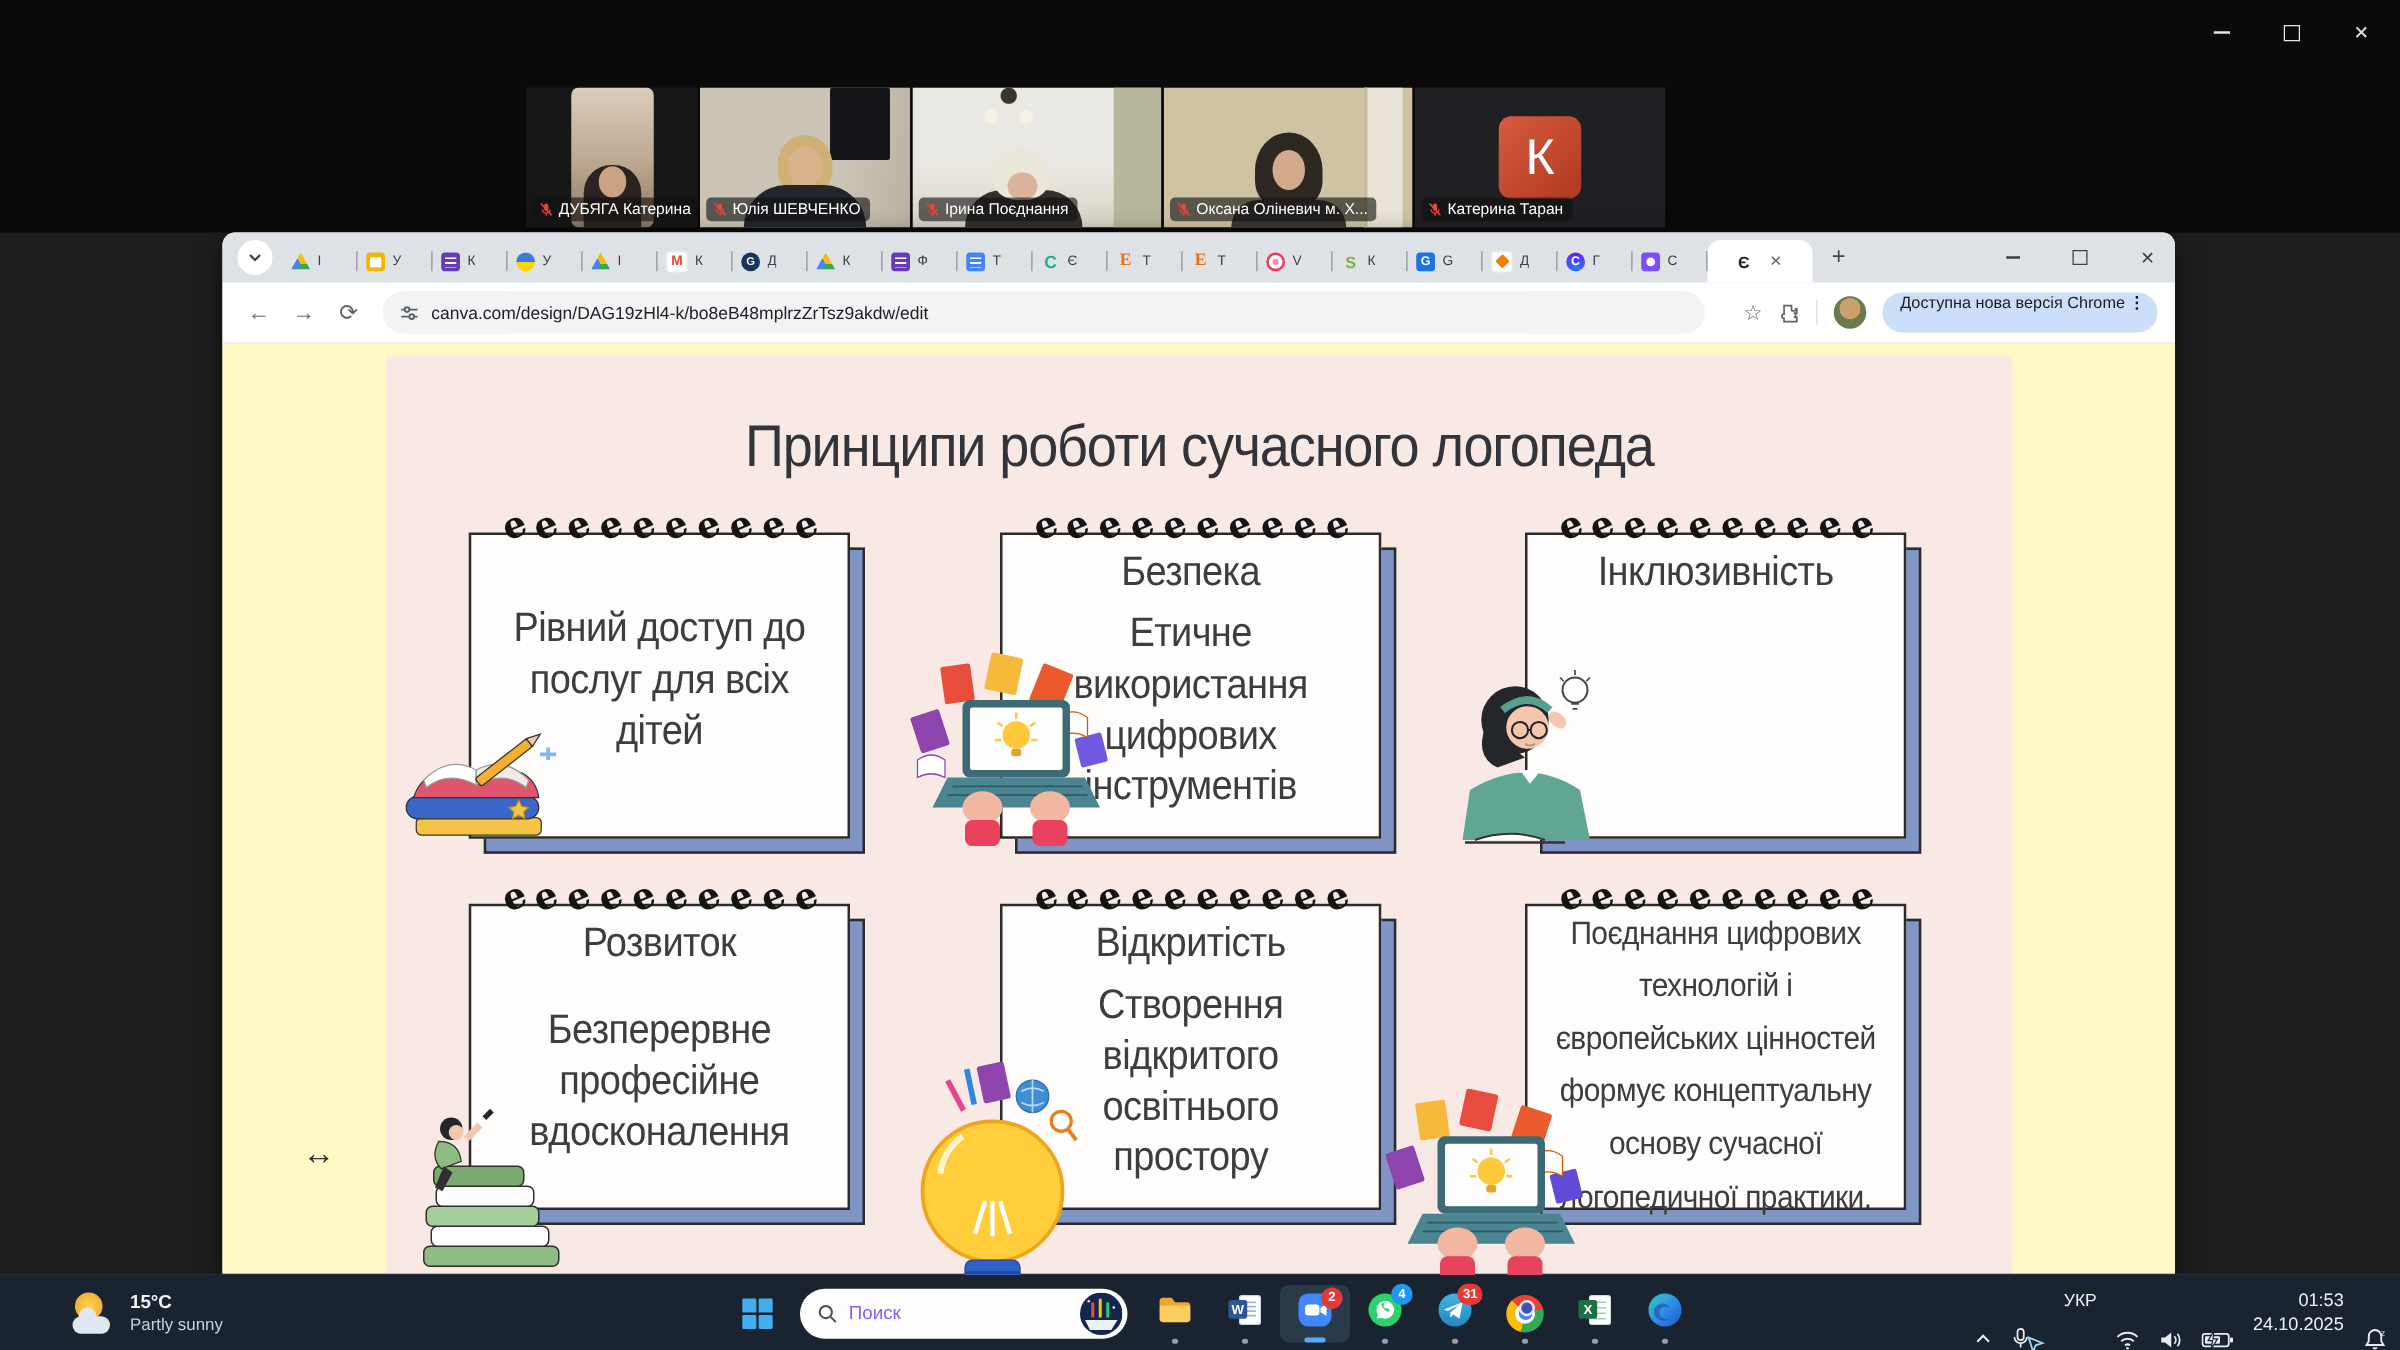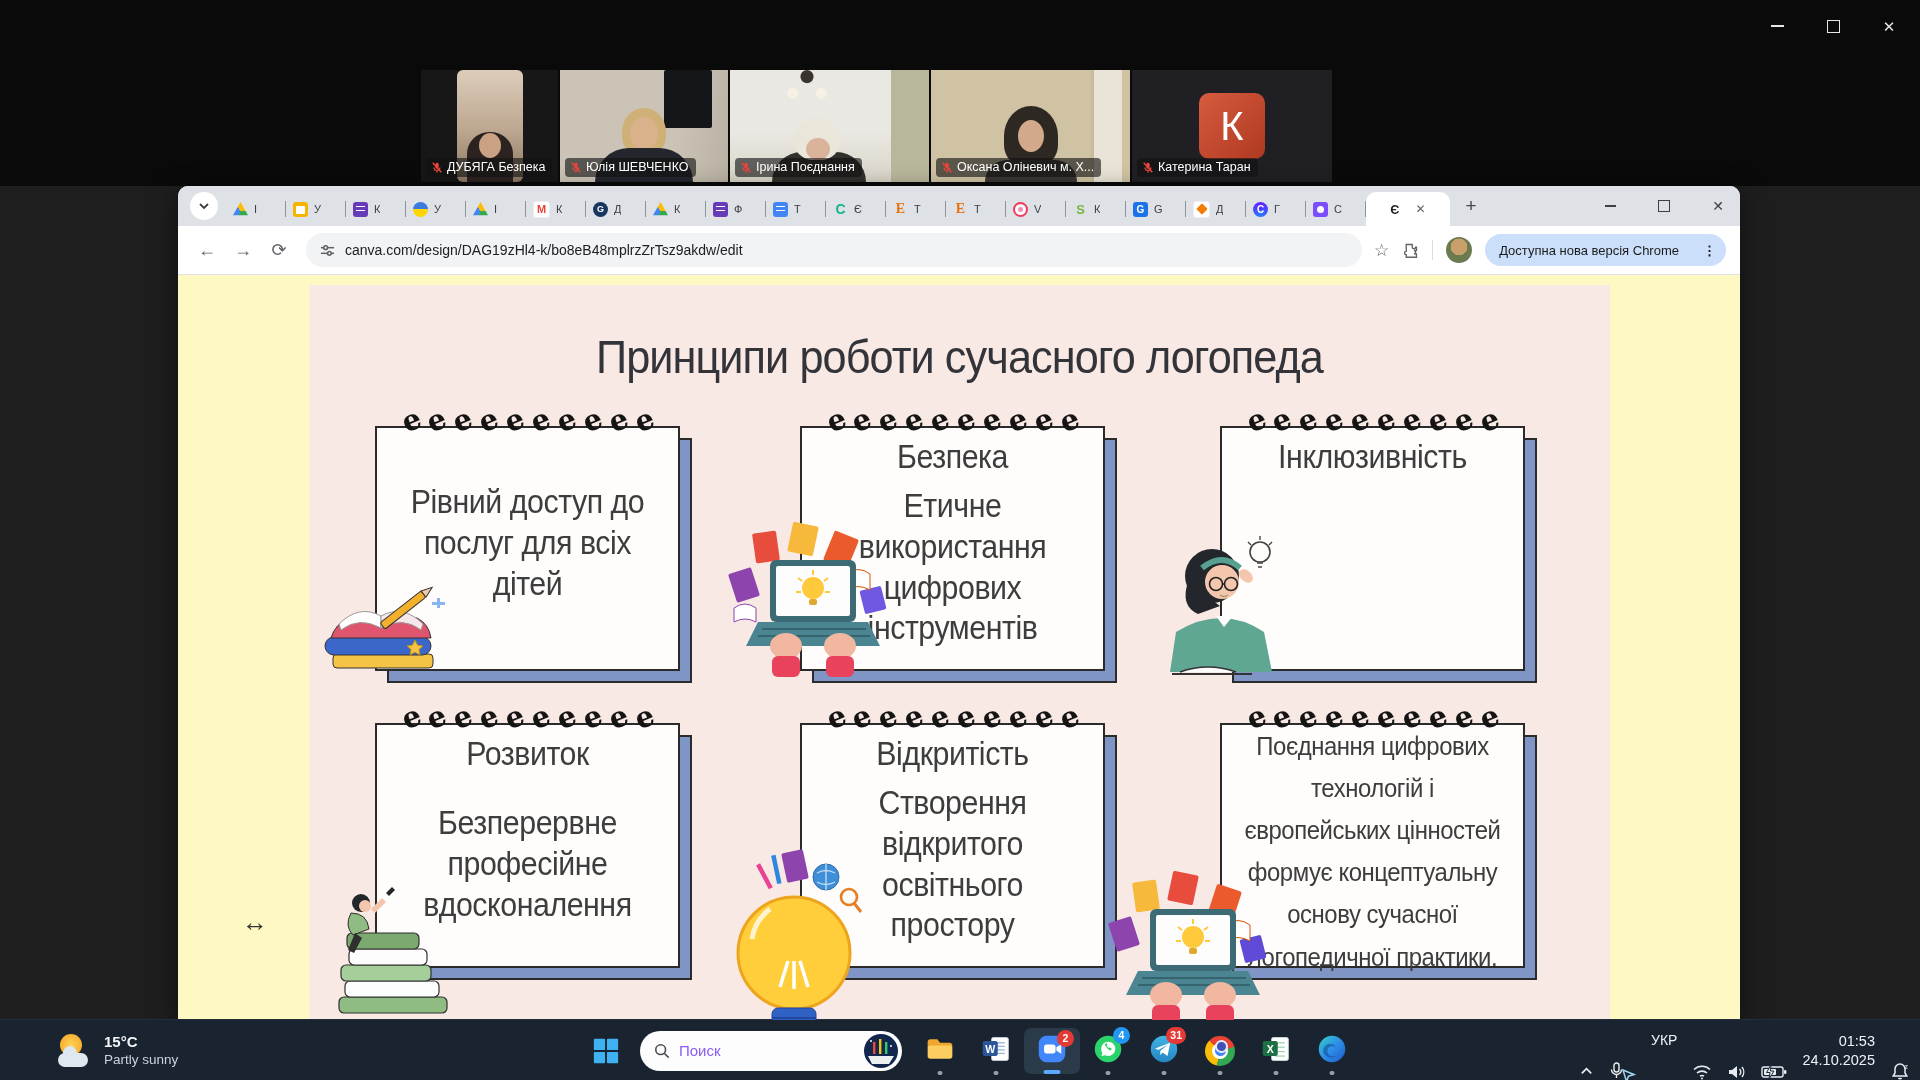--- a/index.html
+++ b/index.html
@@ -71,21 +71,21 @@
   .twc .rest2{display:block;width:10px;height:10px;border:1.4px solid #3c4043;}
   .twc{display:flex;align-items:center;justify-content:center;width:16px;height:16px;font-size:14px;}
   .toolbar{height:48px;background:#fff;display:flex;align-items:center;padding:0 14px;gap:6px;border-bottom:1px solid #dfe1e5;}
   .nav-ic{width:30px;height:30px;display:flex;align-items:center;justify-content:center;font-size:18px;color:#5f6368;}
   .omnibox{flex:1;max-width:1030px;height:34px;background:#f1f3f4;border-radius:17px;display:flex;align-items:center;padding:0 14px;gap:10px;margin:0 6px;}
   .url{font-size:14px;color:#202124;white-space:nowrap;overflow:hidden;}
   .tb-right{margin-left:auto;display:flex;align-items:center;gap:13px;}
   .star{font-size:17px;color:#5f6368;}
   .divider{width:1px;height:20px;background:#dadce0;}
   .avatar{width:26px;height:26px;border-radius:50%;background:radial-gradient(circle at 50% 38%,#caa06a 0 40%,#6b7a4f 41% 75%,#49563b);}
-  .update-pill{height:32px;border-radius:16px;background:#cbdffa;display:flex;align-items:center;gap:24px;padding:0 10px 0 14px;}
+  .update-pill{height:32px;border-radius:16px;background:#cbdffa;display:flex;gap:3px;padding:0 10px 0 14px;}
   .update-pill span{font-size:13px;color:#1b1b1b;white-space:nowrap;}
   .kebab{font-size:15px;color:#333;font-weight:bold;}
   .browser-content{position:relative;height:745px;background:#fef9c3;overflow:hidden;}
   
   .slide{position:absolute;left:131px;top:10px;width:1301px;height:735px;background:#f9e9e4;}
   .slide-title{position:absolute;top:44px;left:0;width:100%;text-align:center;font-size:47px;color:#33333a;
                letter-spacing:-1px;transform:scaleX(.92);}
   .card{position:absolute;width:305px;height:245px;}
   .card-shadow{position:absolute;left:12px;top:12px;width:100%;height:100%;background:#7e95c5;border:2px solid #2b2b2b;box-sizing:border-box;}
   .card-body{position:absolute;left:0;top:0;width:100%;height:100%;background:#fffdfb;border:2px solid #2b2b2b;box-sizing:border-box;
@@ -173,21 +173,21 @@
         <div class="abs t1-person"></div>
           <div class="abs t1-face"></div>
       </div>
       <div class="chip">
         <svg width="12" height="13" viewBox="0 0 14 14">
             <rect x="5" y="1.5" width="4" height="7" rx="2" fill="#e8453c"></rect>
             <path d="M3.5 7a3.5 3.5 0 0 0 7 0" stroke="#e8453c" fill="none" stroke-width="1.3"></path>
             <line x1="7" y1="10.5" x2="7" y2="13" stroke="#e8453c" stroke-width="1.3"></line>
             <line x1="2" y1="1.5" x2="12" y2="12.5" stroke="#e8453c" stroke-width="1.6"></line>
           </svg>
-        <span>ДУБЯГА Безпека</span>
+        <span>ДУБЯГА Катерина</span>
       </div>
     </div>
     <div class="vtile" style="width:168px">
       <div class="abs t2-bg"></div>
         <div class="abs t2-tv"></div>
         <div class="abs t2-hair"></div>
         <div class="abs t2-face"></div>
         <div class="abs t2-body"></div>
       <div class="chip">
         <svg width="12" height="13" viewBox="0 0 14 14">

